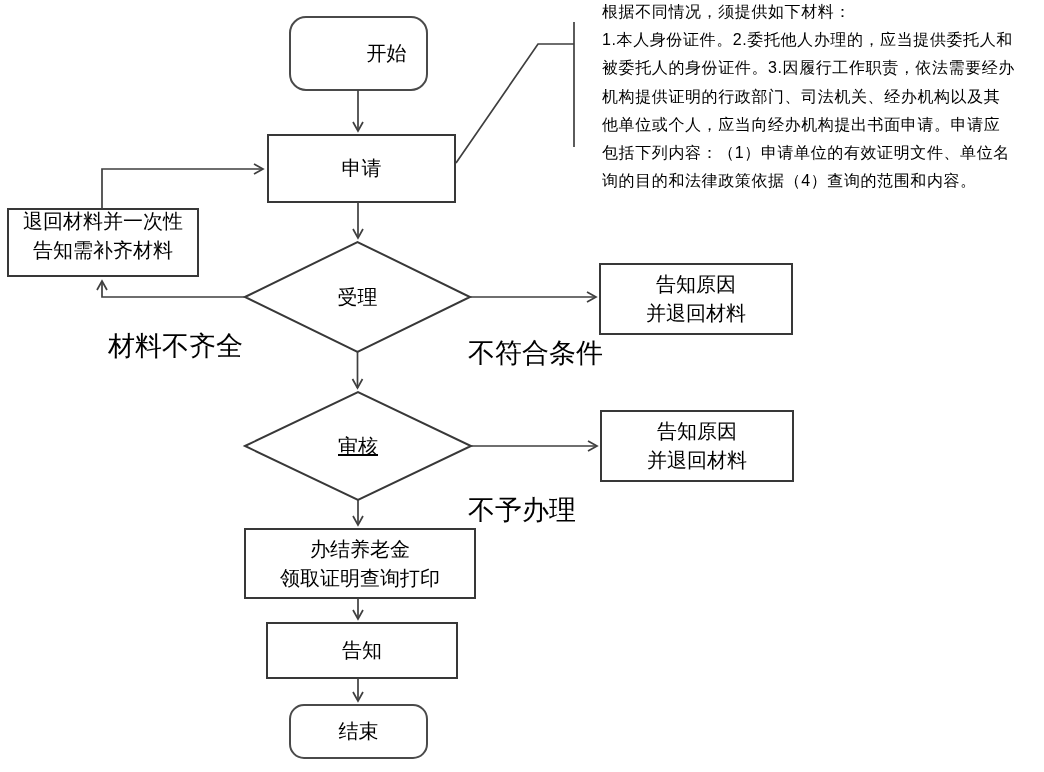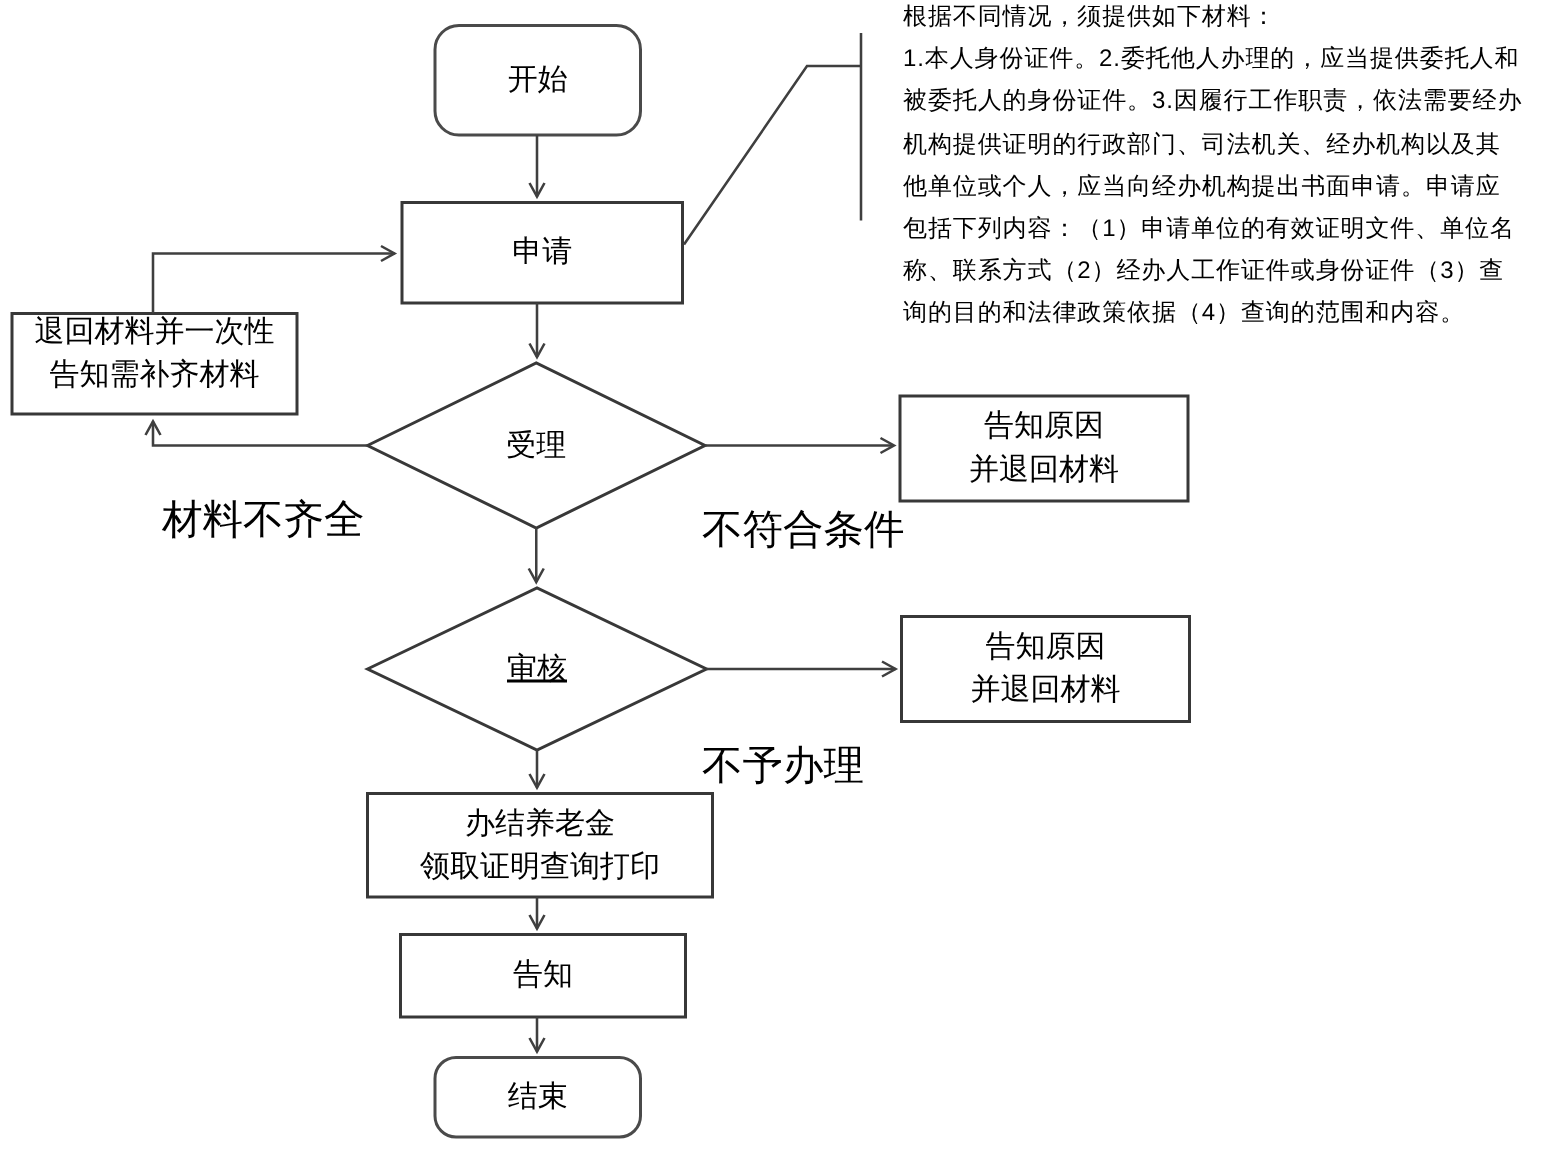--- a/index.html
+++ b/index.html
@@ -72,21 +72,21 @@
     <path d="M358,678 L358,701" fill="none" stroke="#3f3f3f" stroke-width="1.7" marker-end="url(#arrow)"></path>
     <path d="M470,297 L596,297" fill="none" stroke="#3f3f3f" stroke-width="1.7" marker-end="url(#arrow)"></path>
     <path d="M471,446 L597,446" fill="none" stroke="#3f3f3f" stroke-width="1.7" marker-end="url(#arrow)"></path>
     <path d="M245,297 L102,297 L102,281" fill="none" stroke="#3f3f3f" stroke-width="1.7" marker-end="url(#arrow)"></path>
     <path d="M102,209 L102,169 L263,169" fill="none" stroke="#3f3f3f" stroke-width="1.7" marker-end="url(#arrow)"></path>
 
     <path d="M456,163 L538,44 L574,44" fill="none" stroke="#3f3f3f" stroke-width="1.7"></path>
     <path d="M574,22 L574,147" fill="none" stroke="#3f3f3f" stroke-width="1.7"></path>
   </svg>
 
-  <div class="label" style="left:290px;top:17px;width:137px;height:73px;">
+  <div class="label" style="left:290px;top:17px;width:137px;height:73px;padding-left:28px;">
     <div>开始</div>
   </div>
 
   <div class="label" style="left:268px;top:135px;width:187px;height:67px;">
     <div>申请</div>
   </div>
 
   <div class="label" style="left:245px;top:242px;width:225px;height:110px;">
     <div>受理</div>
   </div>
@@ -127,17 +127,16 @@
   <div class="edge-label" style="left:468px;top:335px;">不符合条件</div>
   <div class="edge-label" style="left:468px;top:492px;">不予办理</div>
 
   <div class="annotation">
     <div class="ann-line">根据不同情况，须提供如下材料：</div>
     <div class="ann-line">1.本人身份证件。2.委托他人办理的，应当提供委托人和</div>
     <div class="ann-line">被委托人的身份证件。3.因履行工作职责，依法需要经办</div>
     <div class="ann-line">机构提供证明的行政部门、司法机关、经办机构以及其</div>
     <div class="ann-line">他单位或个人，应当向经办机构提出书面申请。申请应</div>
     <div class="ann-line">包括下列内容：（1）申请单位的有效证明文件、单位名</div>
-    <div class="ann-line">称、联系方式（2）经办人工作证件或身份证件（3）查</div>
     <div class="ann-line">询的目的和法律政策依据（4）查询的范围和内容。</div>
   </div>
 
 </div>
 
 </body></html>

